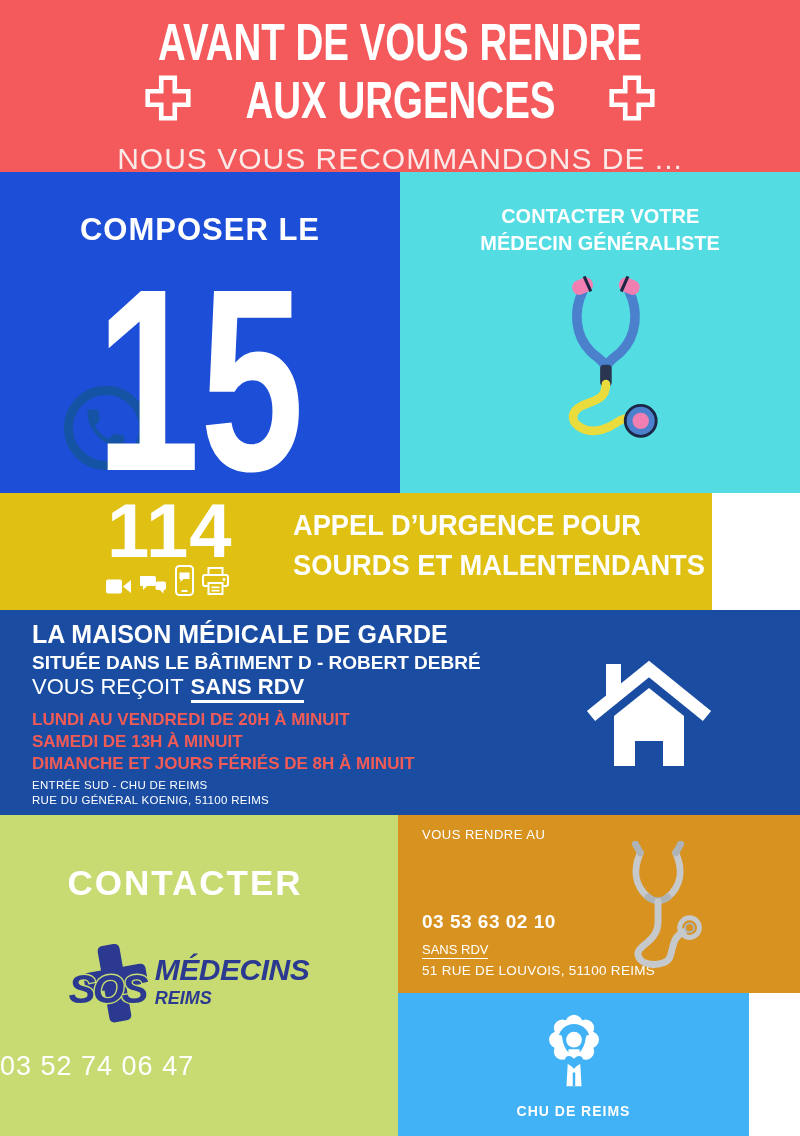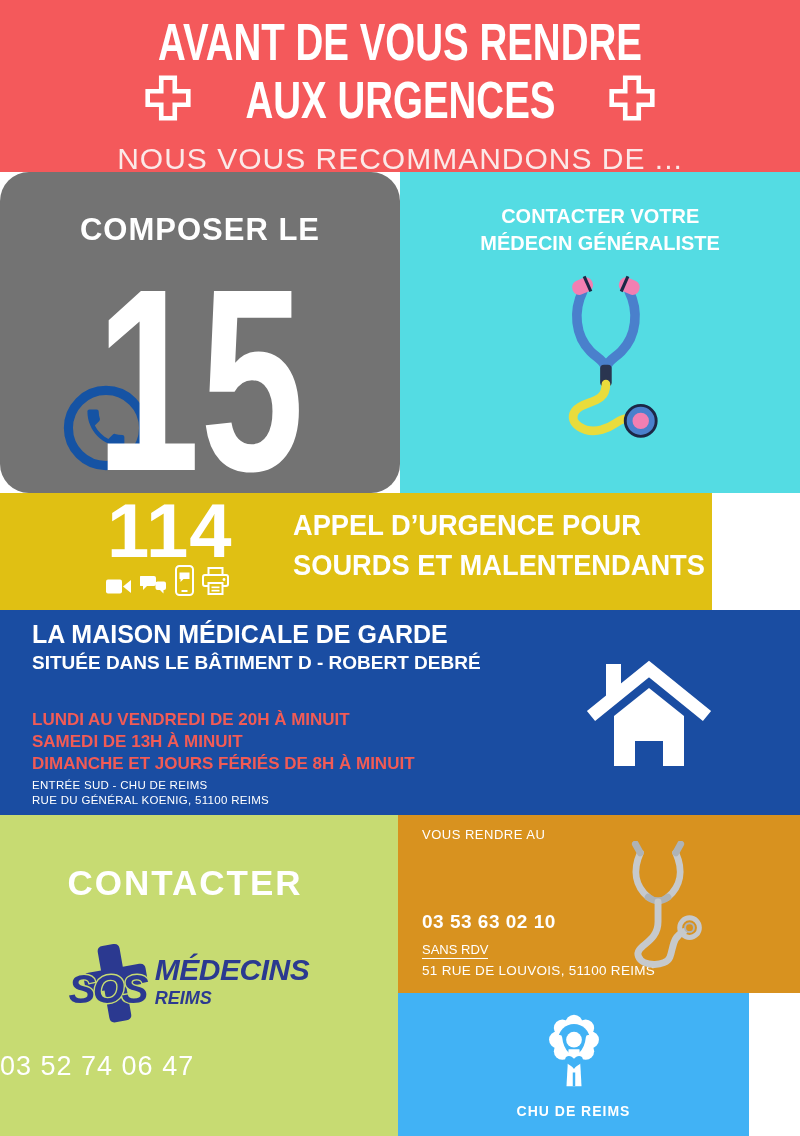--- a/index.html
+++ b/index.html
@@ -11,21 +11,21 @@
 
   
   .header { top:0; left:0; width:800px; height:172px; background:#F4595B; color:#fff; text-align:center; }
   .hdr-line1 { margin-top:16px; font-size:52px; font-weight:bold; line-height:1.0; white-space:nowrap; }
   .hdr-line2-row { margin-top:6px; display:flex; justify-content:center; align-items:center; }
   .hdr-line2 { font-size:52px; font-weight:bold; line-height:1.0; white-space:nowrap; }
   .condense { display:inline-block; transform:scaleX(0.74); transform-origin:center; }
   .hdr-sub { margin-top:16px; font-size:30px; font-weight:400; letter-spacing:1px; color:#FBE9E8; white-space:nowrap; }
 
   
-  .box-blue { top:172px; left:0; width:400px; height:321px; background:#737373; color:#fff;border-radius:29px; }
+  .box-blue { top:172px; left:0; width:400px; height:321px; background:#1d4ed8; color:#fff; }
   .compose-label { position:absolute; top:40px; left:0; width:100%; text-align:center;
                    font-size:31px; font-weight:bold; letter-spacing:1px; }
   .num15 { position:absolute; top:78px; left:0; width:100%; text-align:center; z-index:2;
            font-size:260px; font-weight:bold; line-height:1; transform:scaleX(0.72); transform-origin:center; }
   .phone-badge { position:absolute; top:212px; left:62px; z-index:1; }
 
   .box-teal { top:172px; left:400px; width:400px; height:321px; background:#54DCE3; color:#fff; text-align:center; }
   .doctor-title { margin-top:30px; font-size:21px; font-weight:bold; line-height:27px; }
   .doctor-title .condense2 { display:inline-block; transform:scaleX(0.95); transform-origin:center; white-space:nowrap; }
   .steth-wrap { position:absolute; top:102px; left:146px; }
@@ -171,20 +171,23 @@
     </div>
     <div class="deaf-text">
       <span>APPEL D’URGENCE POUR</span><br>
       <span>SOURDS ET MALENTENDANTS</span>
     </div>
   </div>
 
   <div class="sec band-navy">
     <div class="mmg-title">LA MAISON MÉDICALE DE GARDE</div>
     <div class="mmg-loc">SITUÉE DANS LE BÂTIMENT D - ROBERT DEBRÉ</div>
+    <div class="mmg-receive">
+      <span>VOUS REÇOIT</span><span class="bold-u">SANS RDV</span>
+    </div>
     <div class="mmg-hours">
       <div>LUNDI AU VENDREDI DE 20H À MINUIT</div>
       <div>SAMEDI DE 13H À MINUIT</div>
       <div>DIMANCHE ET JOURS FÉRIÉS DE 8H À MINUIT</div>
     </div>
     <div class="mmg-addr">
       <div>ENTRÉE SUD - CHU DE REIMS</div>
       <div>RUE DU GÉNÉRAL KOENIG, 51100 REIMS</div>
     </div>
     <div class="house-wrap">

